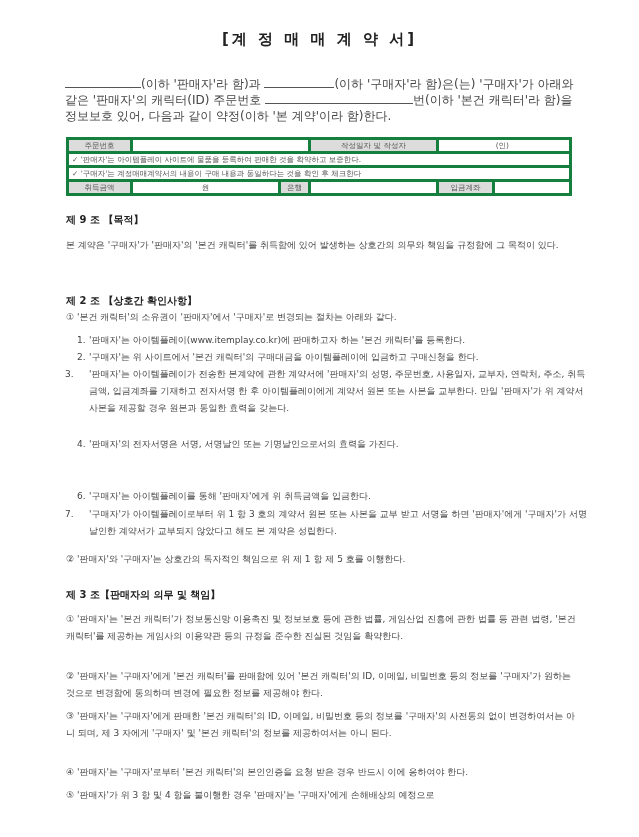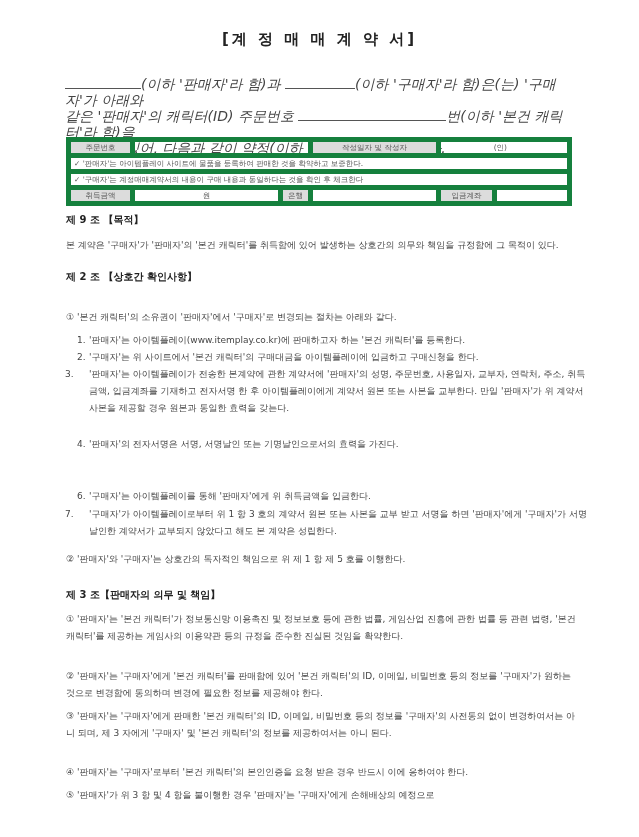--- a/index.html
+++ b/index.html
@@ -8,29 +8,29 @@
     font-family: "DejaVu Sans", "Liberation Sans", sans-serif;
     color: #333;
   }
   .page { position: absolute; left: 0; top: 0; width: 639px; height: 653px; }
   .title {
     position: absolute; left: 0; top: 30px; width: 639px; text-align: center;
     font-size: 15px; font-weight: bold; color: #222; letter-spacing: 3px;
   }
   .intro {
     position: absolute; left: 65px; top: 76px; width: 520px;
-    font-size: 14px; line-height: 16px; color: #444; font-style: italic;
+    font-size: 12px; line-height: 16px; color: #444;
   }
   .blank { display: inline-block; border-bottom: 1px solid #555; height: 10px; vertical-align: baseline; }
   table.info {
     position: absolute; left: 66px; top: 137px; width: 506px;
     border-collapse: collapse; font-size: 7.5px; color: #555;
   }
   table.info td {
-    border: 5px solid #15803d; height: 11px; padding: 0 3px; line-height: 11px;
+    border: 3px solid #15803d; height: 11px; padding: 0 3px; line-height: 11px;
     white-space: nowrap; overflow: hidden;
   }
   table.info td.lbl { background: #dcdcdc; text-align: center; }
   table.info td.center { text-align: center; }
   table.info td.right { text-align: right; padding-right: 60px; }
   .h {
     position: absolute; left: 66px; font-size: 10px; font-weight: bold; color: #222;
   }
   .p {
     position: absolute; left: 66px; width: 510px; font-size: 9px; line-height: 17px; color: #444;
@@ -89,21 +89,21 @@
       <td colspan="2"></td>
       <td class="lbl">입금계좌</td>
       <td></td>
     </tr>
   </tbody>
     </table>
 
   <div class="h" style="top:213px">제 9 조 【목적】</div>
   <div class="p" style="top:237px">본 계약은 '구매자'가 '판매자'의 '본건 캐릭터'를 취득함에 있어 발생하는 상호간의 의무와 책임을 규정함에 그 목적이 있다.</div>
 
-  <div class="h" style="top:270px">제 2 조 【상호간 확인사항】</div>
+  <div class="h" style="top:294px">제 2 조 【상호간 확인사항】</div>
   <div class="p" style="top:309px">① '본건 캐릭터'의 소유권이 '판매자'에서 '구매자'로 변경되는 절차는 아래와 같다.</div>
 
   <div class="li" style="top:332px">
     <span class="num">1.</span><span>'판매자'는 아이템플레이(www.itemplay.co.kr)에 판매하고자 하는 '본건 캐릭터'를 등록한다.</span>
   </div>
   <div class="li" style="top:349px">
     <span class="num">2.</span><span>'구매자'는 위 사이트에서 '본건 캐릭터'의 구매대금을 아이템플레이에 입금하고 구매신청을 한다.</span>
   </div>
   <div class="li" style="top:366px; padding-left:12px; text-indent:-12px">
     <span class="num">3.</span><span>'판매자'는 아이템플레이가 전송한 본계약에 관한 계약서에 '판매자'의 성명, 주문번호, 사용일자, 교부자, 연락처, 주소, 취득 금액, 입금계좌를 기재하고 전자서명 한 후 아이템플레이에게 계약서 원본 또는 사본을 교부한다. 만일 '판매자'가 위 계약서 사본을 제공할 경우 원본과 동일한 효력을 갖는다.</span>

